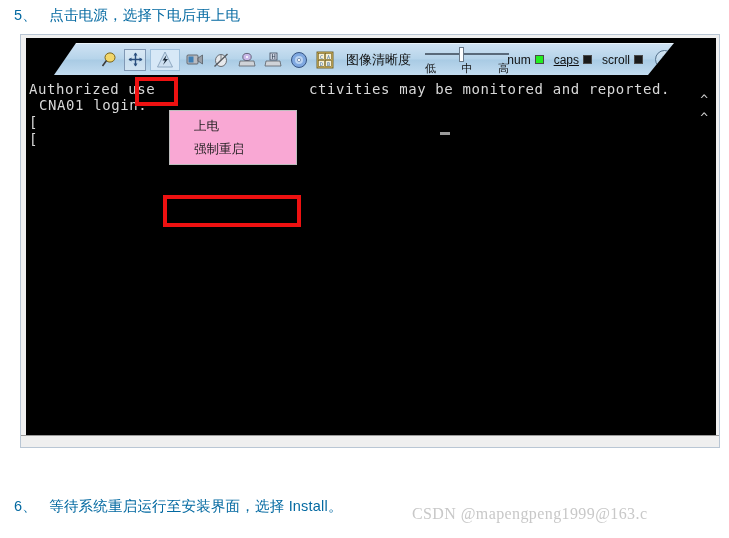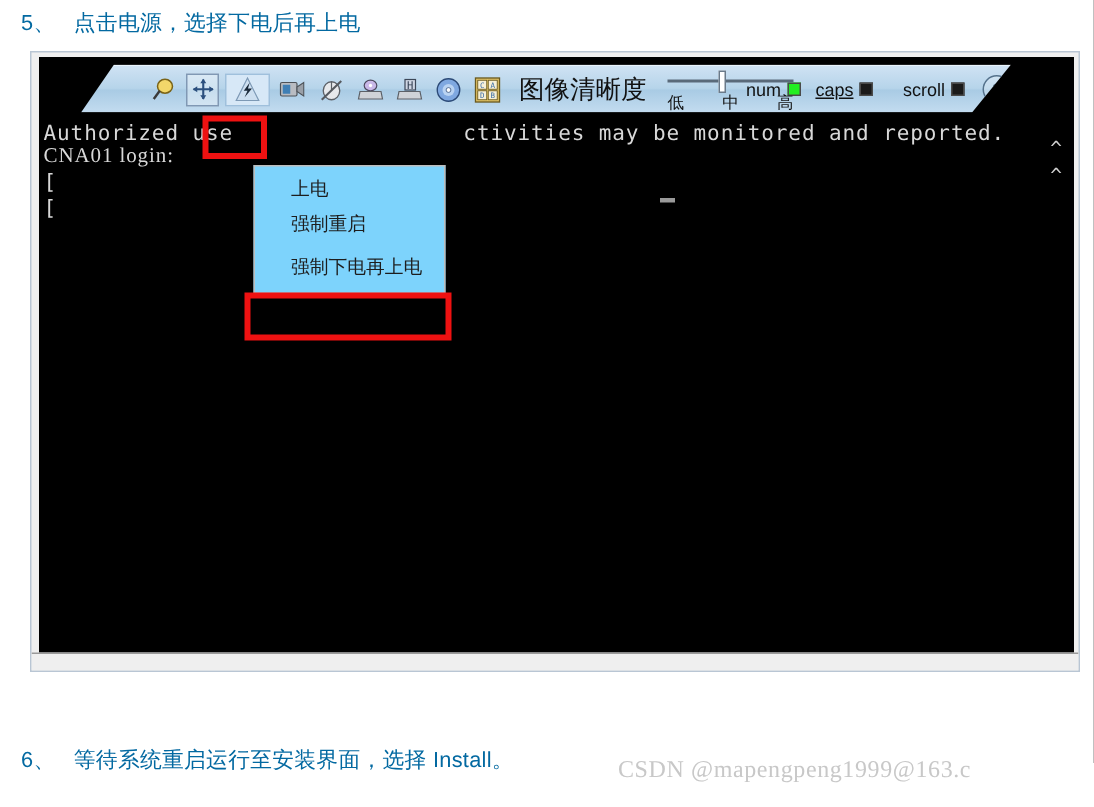--- a/index.html
+++ b/index.html
@@ -108,21 +108,21 @@
   }
   .tb-icon.active {
     background: #d7e8f7;
     border: 1px solid #9fc0dc;
     box-sizing: border-box;
   }
   .tb-icon svg { display: block; }
 
   .tb-label {
     margin-left: 10px;
-    font-size: 17px;
+    font-size: 13px;
     color: #111;
     white-space: nowrap;
   }
 
   
   .tb-slider {
     position: relative;
     margin-left: 14px;
     width: 84px;
     height: 30px;
@@ -190,21 +190,21 @@
   
   .term-text {
     position: absolute;
     color: #d8d8d8;
     font-family: "DejaVu Sans Mono", "Liberation Mono", monospace;
     font-size: 14px;
     letter-spacing: 0.6px;
     white-space: pre;
   }
   #term-line1 { left: 3px; top: 43px; }
-  #term-line2 { left: 3px; top: 59px; font-family: Liberation Serif, serif; }
+  #term-line2 { left: 13px; top: 59px; }
   #term-line3 { left: 3px; top: 76px; }
   #term-line4 { left: 3px; top: 93px; }
 
   .term-caret {
     position: absolute;
     right: 8px;
     color: #d0d0d0;
     font-family: "DejaVu Sans Mono", monospace;
     font-size: 13px;
   }
@@ -219,21 +219,21 @@
     height: 3px;
     background: #9a9a9a;
   }
 
   
   #power-menu {
     position: absolute;
     left: 143px;
     top: 72px;
     width: 128px;
-    background: #7dd3fc;
+    background: #f9a8d4;
     border: 1px solid #bdbdbd;
     box-shadow: 1px 1px 3px rgba(0,0,0,0.35);
     box-sizing: border-box;
     padding: 4px 0 3px 0;
     z-index: 20;
   }
   .menu-item {
     font-size: 12.5px;
     color: #1d1d1d;
     padding: 3px 0 3px 24px;
@@ -384,21 +384,21 @@
 
       <div class="tb-indicators">
         <span class="ind-group">
           <span>num</span>
           <span class="ind-led" style="background:#22ee22;"></span>
         </span>
         <span class="ind-group" style="margin-left:6px;text-decoration:underline;">
           <span>caps</span>
           <span class="ind-led" style="background:#1a1a1a;"></span>
         </span>
-        <span class="ind-group" style="margin-left:16px;">
+        <span class="ind-group" style="margin-left:6px;">
           <span>scroll</span>
           <span class="ind-led" style="background:#1a1a1a;"></span>
         </span>
         <span class="help-icon">?</span>
       </div>
 
     </div>
 
     <div class="term-text" id="term-line1">Authorized use                 ctivities may be monitored and reported.</div>
     <div class="term-text" id="term-line2">CNA01 login:</div>
@@ -406,21 +406,20 @@
     <div class="term-text" id="term-line4">[</div>
 
     <div class="term-caret" id="caret1">^</div>
     <div class="term-caret" id="caret2">^</div>
 
     <div id="term-cursor"></div>
 
     <div id="power-menu">
       <div class="menu-item">上电</div>
       <div class="menu-item">强制重启</div>
-      <div class="menu-item last">强制下电再上电</div>
     </div>
 
     <div class="red-box" id="redbox-power-icon"></div>
     <div class="red-box" id="redbox-menu-item"></div>
 
   </div>
 
   <div id="kvm-bottom-strip"></div>
 </div>
 

